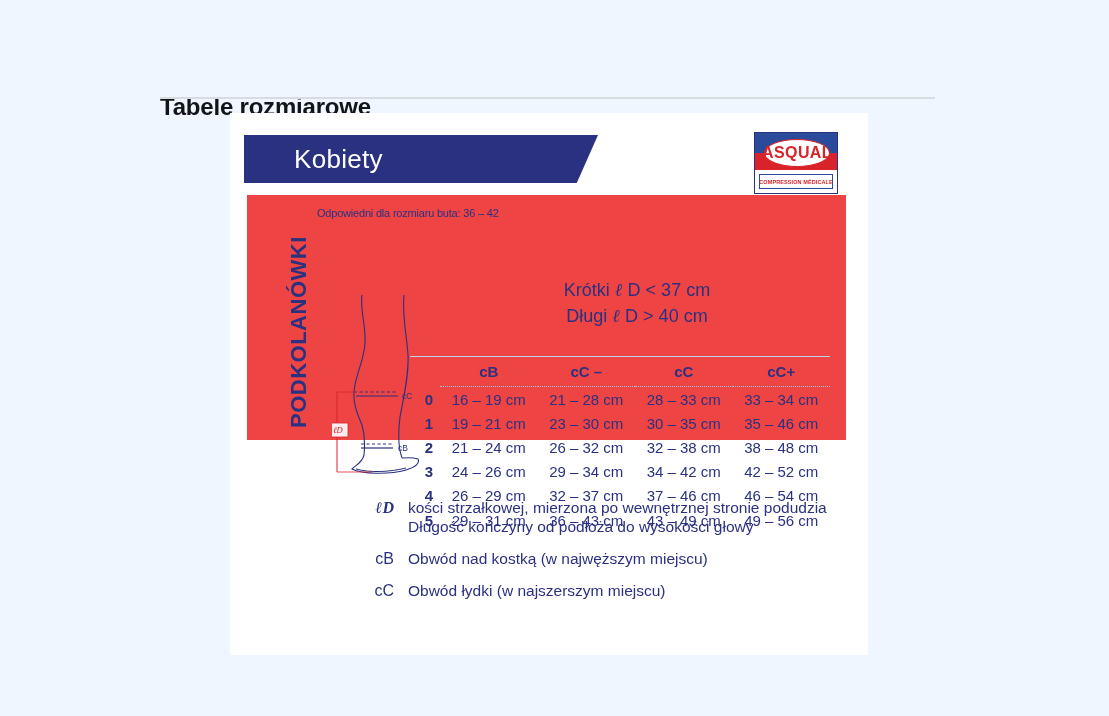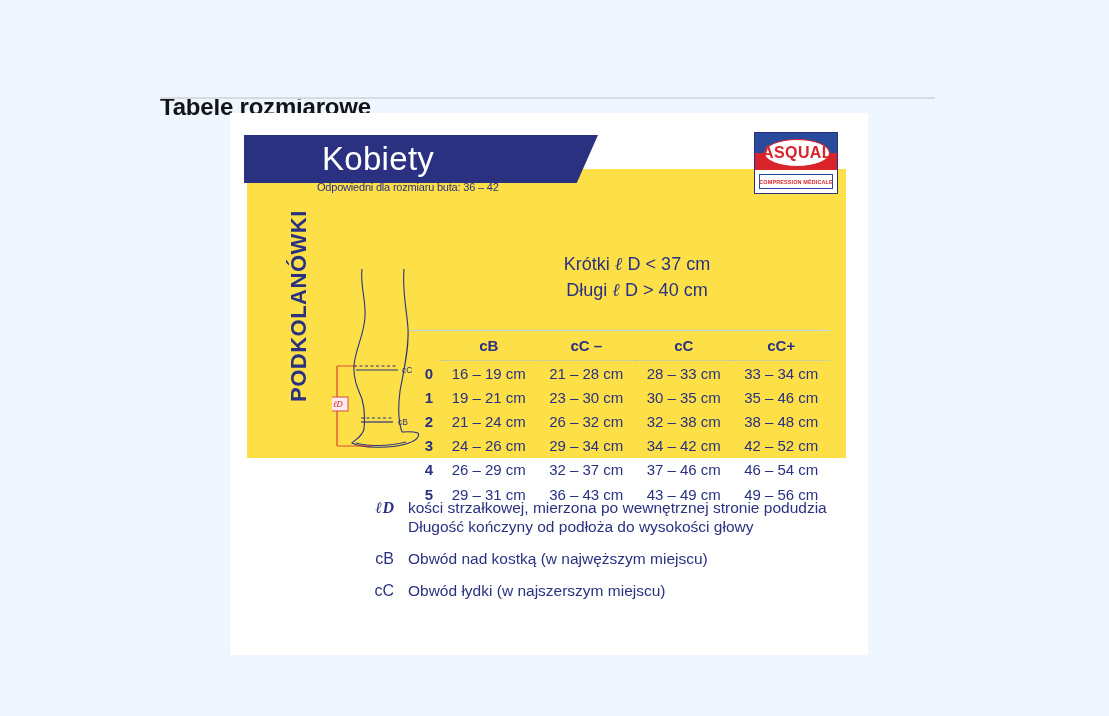--- a/index.html
+++ b/index.html
@@ -41,44 +41,44 @@
     top: 113px;
     width: 638px;
     height: 542px;
     background: #ffffff;
   }
 
   
   .panel {
     position: absolute;
     left: 17px;
-    top: 56px;
+    top: 82px;
     width: 599px;
-    height: 289px;
-    background: #fde047;
+    height: 245px;
+    background: #ef4444;
   }
 
   
   .banner {
     position: absolute;
     left: 14px;
     top: 22px;
     width: 354px;
     height: 48px;
     background: #2a3181;
     clip-path: polygon(0 0, 100% 0, 94% 100%, 0 100%);
     display: flex;
     align-items: center;
   }
   .banner-label {
     color: #ffffff;
-    font-size: 33px;
+    font-size: 26px;
     font-weight: 300;
     letter-spacing: 0.3px;
-    margin-left: 78px;
+    margin-left: 50px;
     text-align: center;
   }
 
   
   .logo {
     position: absolute;
     left: 524px;
     top: 19px;
     width: 84px;
     height: 62px;

